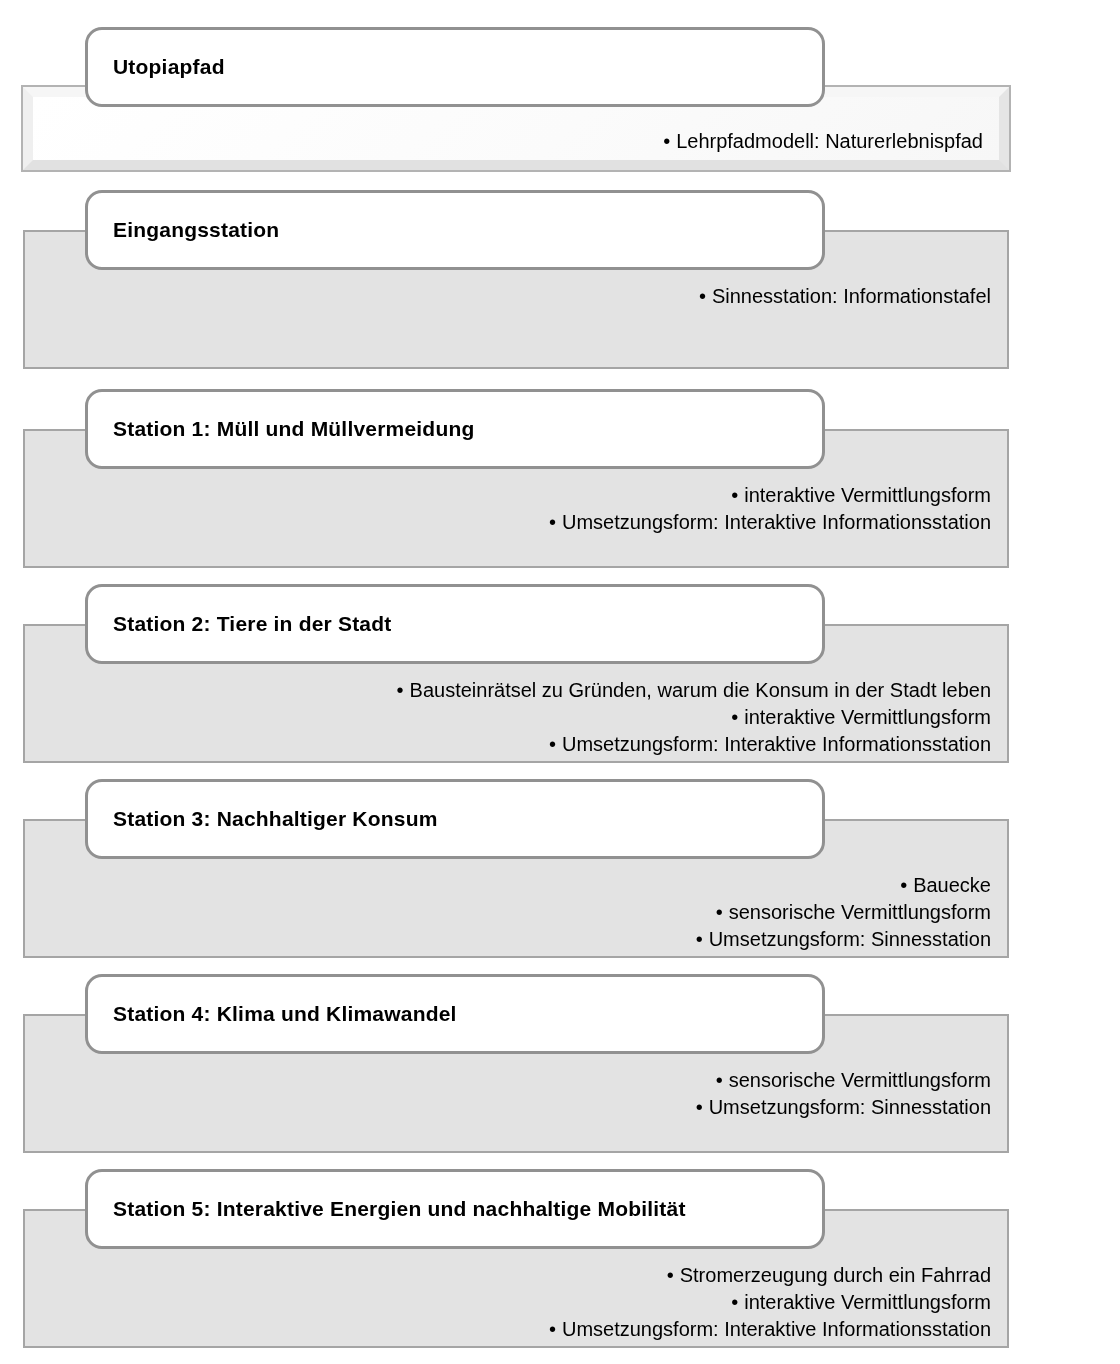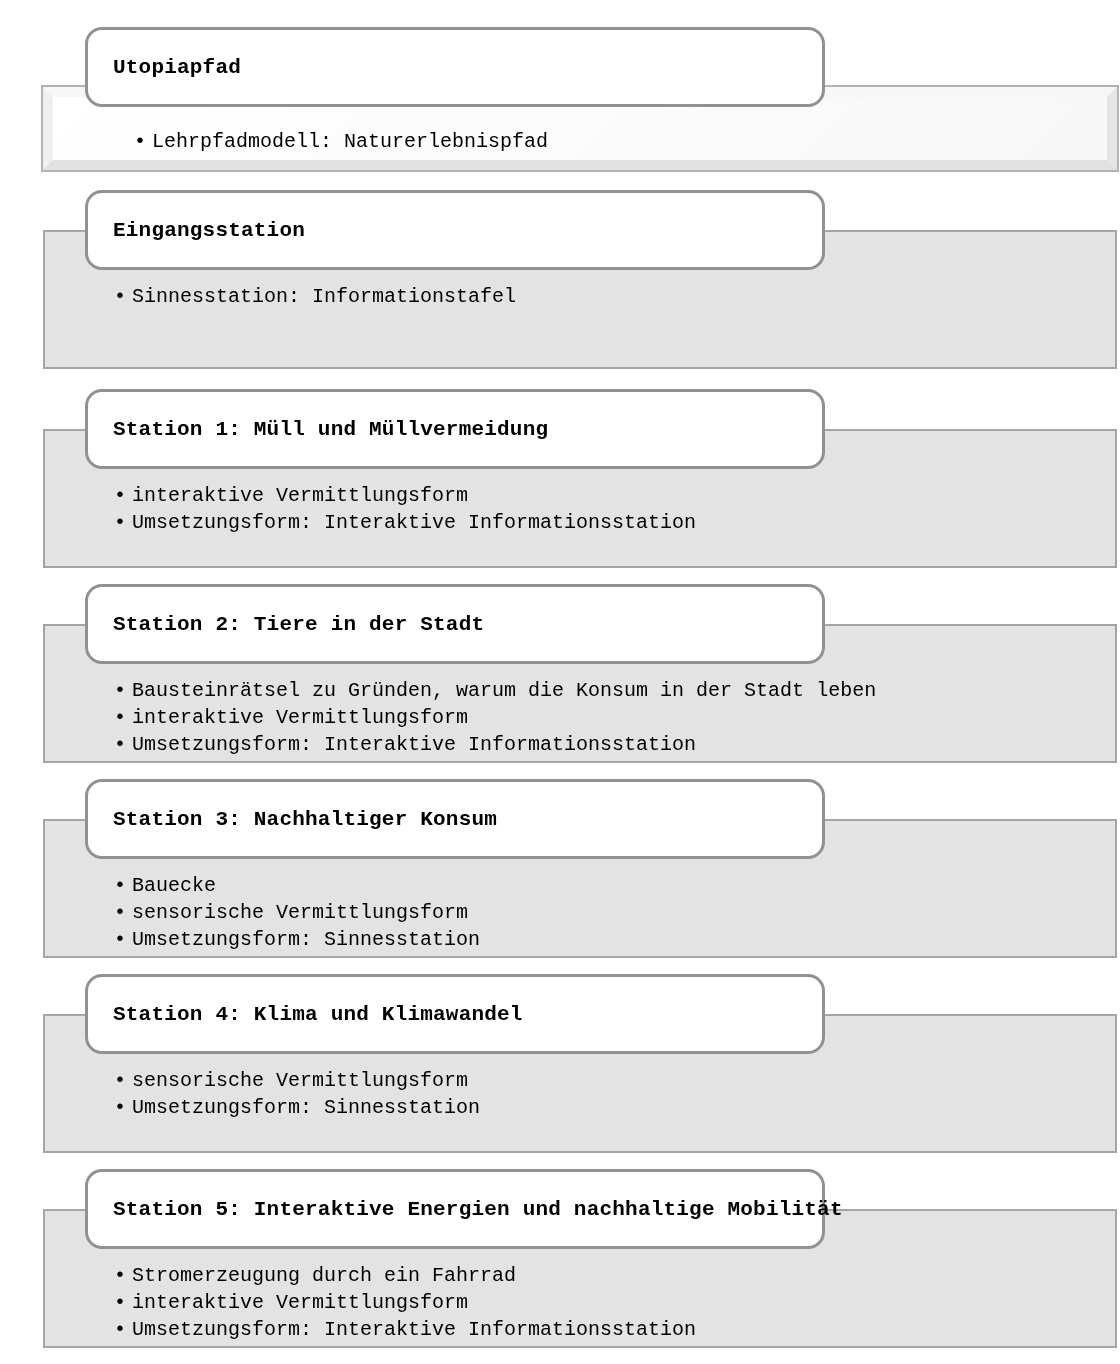--- a/index.html
+++ b/index.html
@@ -1,21 +1,21 @@
 <!DOCTYPE html>
 <html><head>
 <meta charset="utf-8">
 <style>
   * { margin:0; padding:0; box-sizing:border-box; }
   html, body { background:#ffffff; }
   .page {
     position:relative;
     width:1120px; height:1364px;
     background:#ffffff;
-    font-family:Liberation Mono, monospace;
+    font-family:Liberation Sans, sans-serif;
     color:#000000;
     padding-top:27px;
     overflow:hidden;
   }
   .block { margin-bottom:16px; }
   .block.g20 { margin-bottom:20px; }
 
   .header-box {
     position:relative; z-index:2;
     margin-left:85px;
@@ -28,26 +28,27 @@
   }
   .title {
     font-size:21px;
     font-weight:700;
     white-space:nowrap;
     letter-spacing:0.2px;
   }
 
   .body-box {
     position:relative; z-index:1;
-    margin-left:43px;
+    margin-left:23px;
     margin-top:-40px;
-    width:1074px; height:139px;
+    width:986px; height:139px;
     background:#e3e3e3;
     border:2px solid #a5a5a5;
     padding:51px 16px 0 69px;
+    text-align:right;
   }
 
   
   .block.first .body-box {
     height:83px;
     margin-top:-20px;
     background:linear-gradient(135deg, #ffffff 0%, #fbfbfb 55%, #f7f7f7 100%);
     border:10px solid;
     border-color:#f6f6f6 #e5e5e5 #e1e1e1 #efefef;
     box-shadow:0 0 0 2px #b3b3b3;

